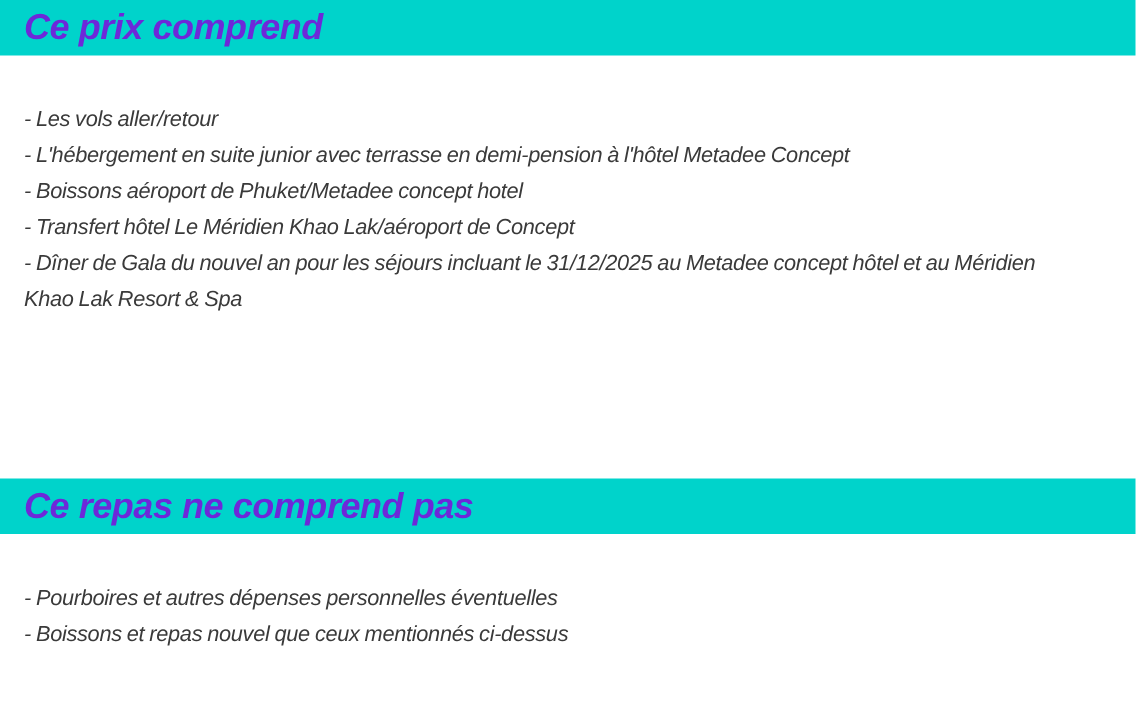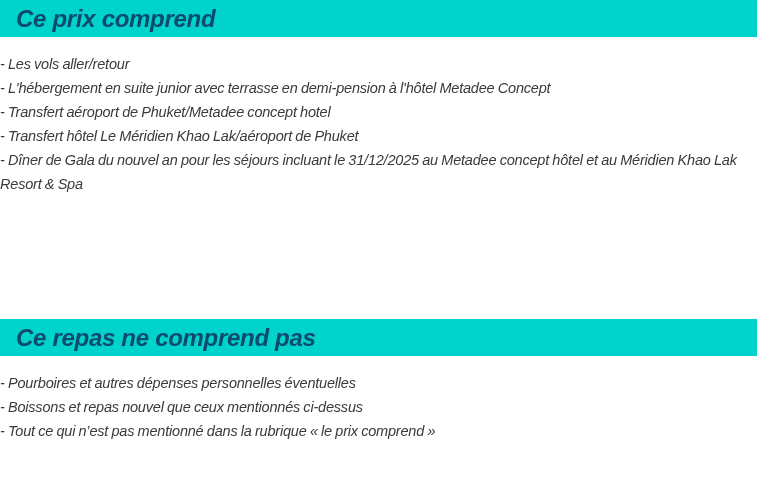--- a/index.html
+++ b/index.html
@@ -11,32 +11,32 @@
       width: 758px;
       height: 484px;
       overflow: hidden;
       font-family: "Liberation Sans", "DejaVu Sans", sans-serif;
       color: #3a3a3a;
     }
     .section-header {
       width: 757px;
       height: 37px;
       background: #00d3cb;
-      color: #0c4a6e;
+      color: #6d28d9;
       font-style: italic;
       font-weight: bold;
       font-size: 24px;
       line-height: 37px;
       padding-left: 16px;
       box-sizing: border-box;
       letter-spacing: -0.3px;
     }
     .list {
       padding: 15px 0 0 0;
-      margin: 0;
+      margin: 16px;
       list-style: none;
     }
     .list li {
       font-style: italic;
       font-size: 14.5px;
       line-height: 24px;
       margin: 0;
       padding: 0;
       letter-spacing: -0.2px;
       word-spacing: -0.5px;
@@ -47,26 +47,25 @@
     }
   </style>
 </head>
 <body>
 
 <div id="section-includes">
   <div class="section-header">Ce prix comprend</div>
   <ul class="list">
     <li>- Les vols aller/retour</li>
     <li>- L'hébergement en suite junior avec terrasse en demi-pension à l'hôtel Metadee Concept</li>
-    <li>- Transfert aéroport de Phuket/Metadee concept hotel</li>
-    <li>- Transfert hôtel Le Méridien Khao Lak/aéroport de Phuket</li>
+    <li>- Boissons aéroport de Phuket/Metadee concept hotel</li>
+    <li>- Transfert hôtel Le Méridien Khao Lak/aéroport de Concept</li>
     <li>- Dîner de Gala du nouvel an pour les séjours incluant le 31/12/2025 au Metadee concept hôtel et au Méridien Khao Lak Resort &amp; Spa</li>
   </ul>
 </div>
 
 <div id="section-excludes">
   <div class="section-header">Ce repas ne comprend pas</div>
   <ul class="list">
     <li>- Pourboires et autres dépenses personnelles éventuelles</li>
     <li>- Boissons et repas nouvel que ceux mentionnés ci-dessus</li>
-    <li>- Tout ce qui n’est pas mentionné dans la rubrique « le prix comprend »</li>
   </ul>
 </div>
 
 </body></html>

